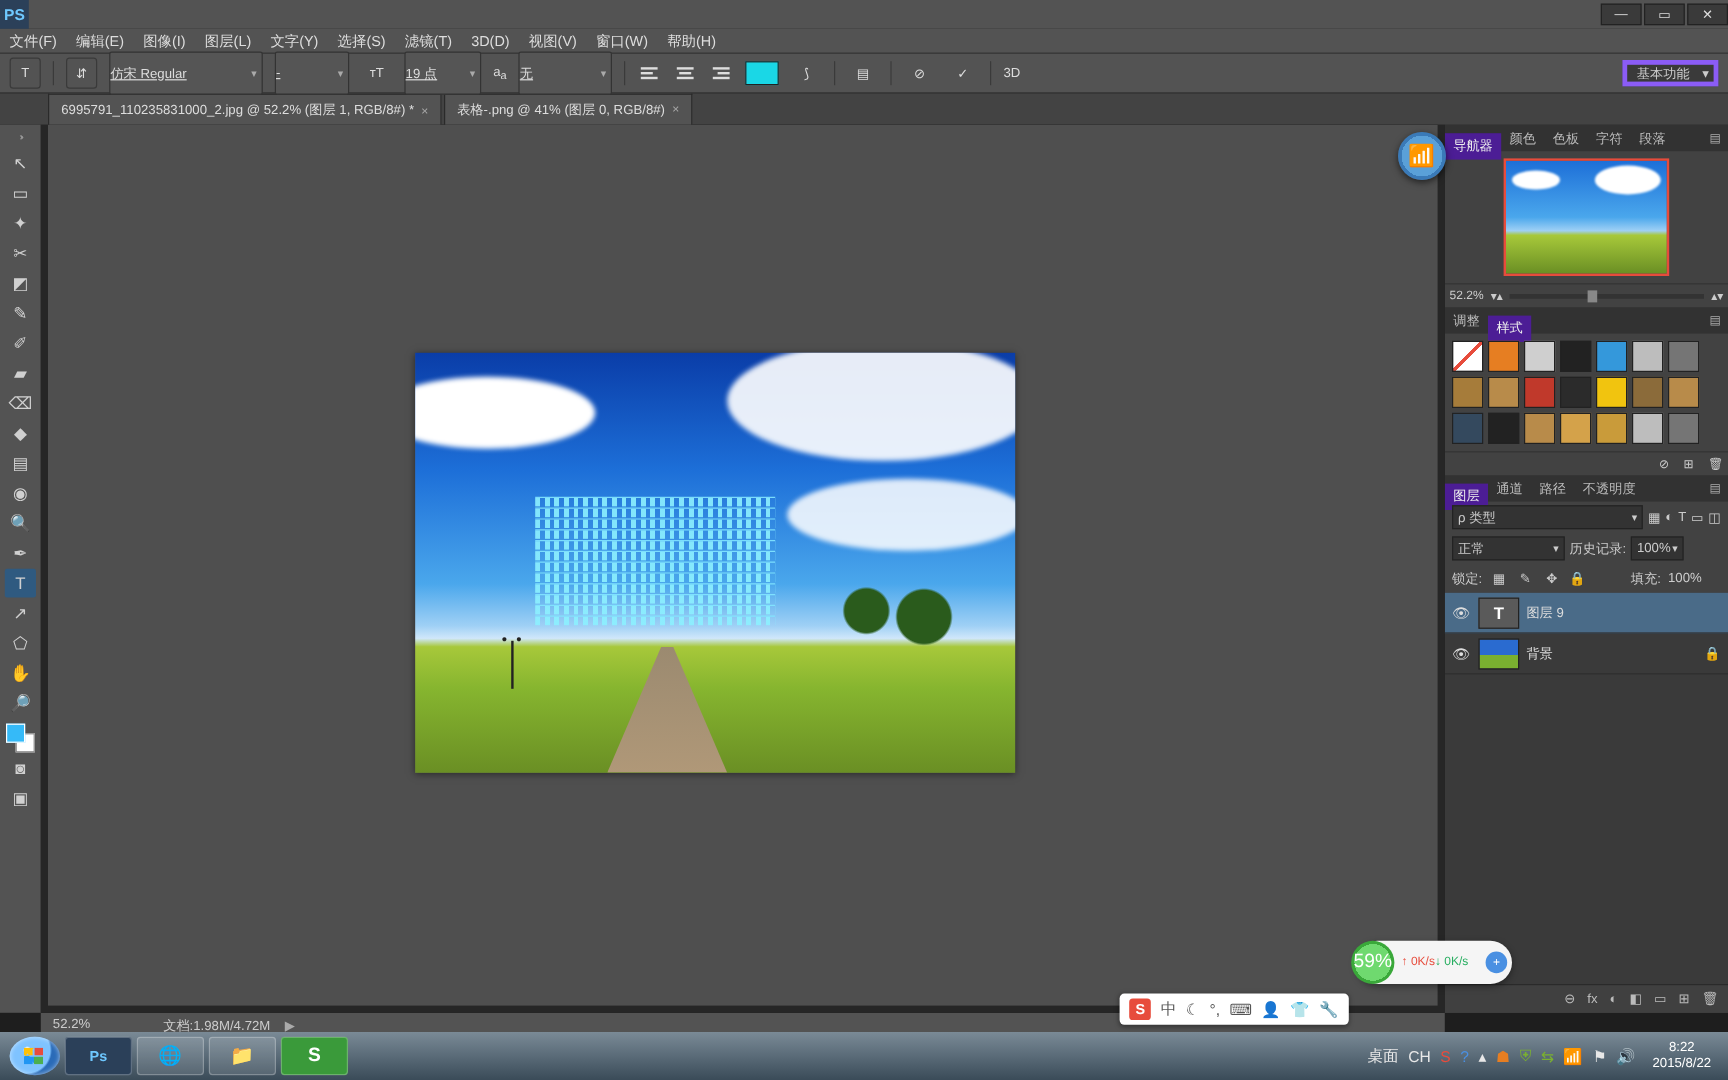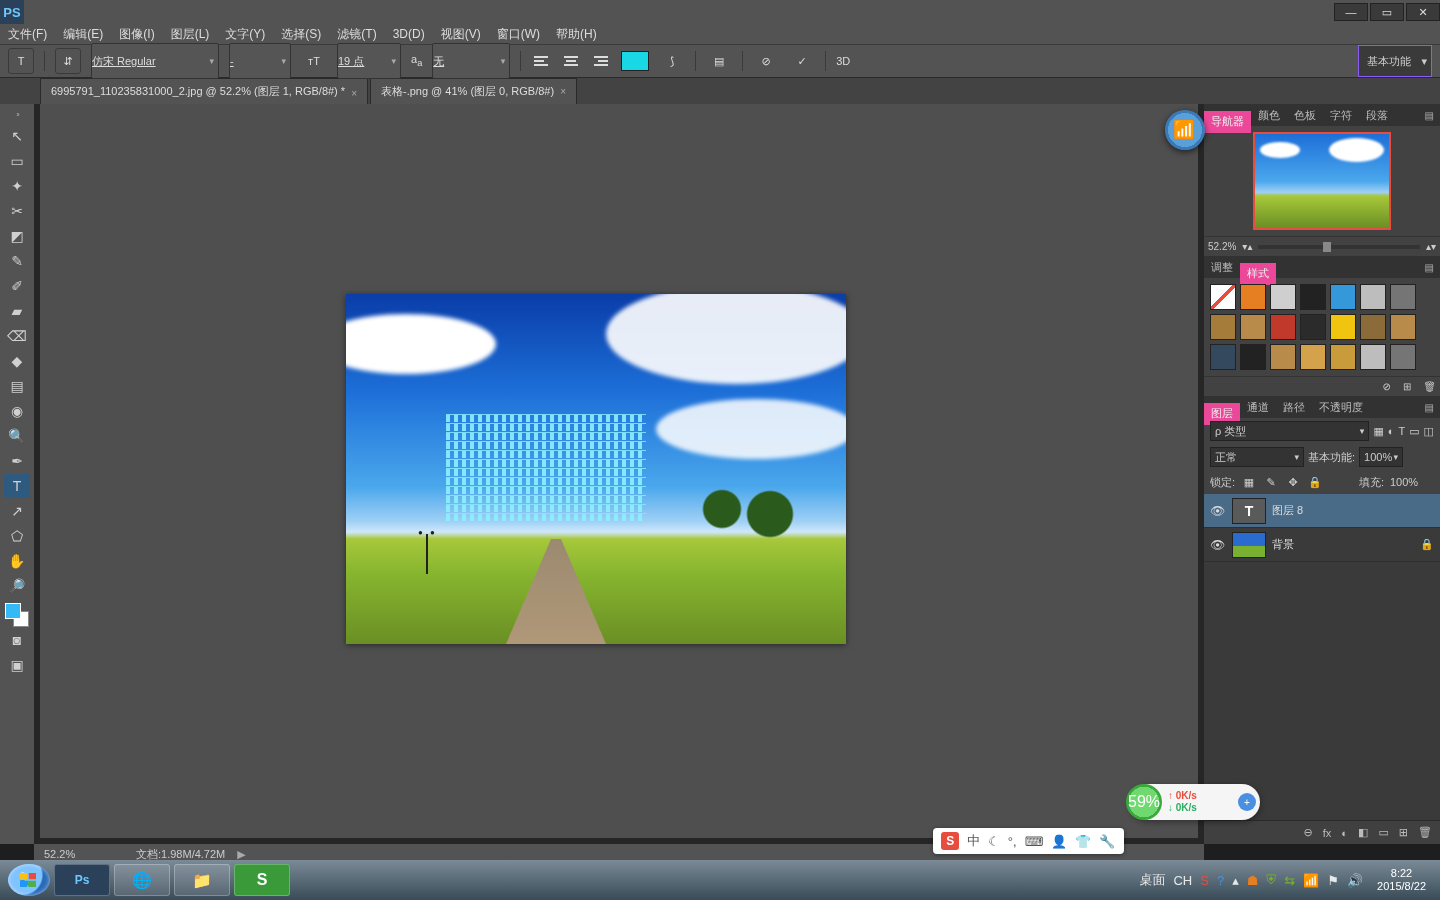--- a/index.html
+++ b/index.html
@@ -17,21 +17,21 @@
 
 
 .optionsbar { height:34px; background:#535353; border-top:1px solid #3a3a3a; border-bottom:1px solid #2a2a2a; display:flex; align-items:center; padding:0 8px; gap:10px; color:#ddd; font-size:11px; }
 .opt-icon { width:26px; height:26px; display:flex; align-items:center; justify-content:center; border:1px solid #3a3a3a; border-radius:3px; }
 .opt-sep { width:1px; height:20px; background:#3a3a3a; }
 .opt-select { background:#555; border:1px solid #333; color:#ddd; height:36px; padding:0 18px 0 0; font-size:11px; display:flex; align-items:center; position:relative; border-radius:2px;text-decoration:underline; }
 .opt-select::after { content:"▾"; position:absolute; right:4px; font-size:9px; color:#aaa; }
 .align-btn { width:20px; height:20px; display:flex; flex-direction:column; justify-content:center; gap:2px; padding:3px; cursor:pointer; }
 .align-btn span { height:2px; background:#ddd; }
 .color-swatch { width:28px; height:20px; border:1px solid #222; cursor:pointer; }
-.workspace-select { margin-left:auto; background:#3a3a3a; border:1px solid #8b5cf6; color:#ccc; height:32px; padding:0 20px 0 8px; font-size:11px; position:relative; display:flex; align-items:center; }
+.workspace-select { margin-left:auto; background:#3a3a3a; border:4px solid #8b5cf6; color:#ccc; height:22px; padding:0 20px 0 8px; font-size:11px; position:relative; display:flex; align-items:center; }
 .workspace-select::after { content:"▾"; position:absolute; right:4px; }
 
 
 .doctabs { height:26px; background:#434343; display:flex; align-items:flex-end; padding-left:40px; font-size:11px; }
 .doctab { padding:5px 10px; color:#ddd; background:#535353; border:1px solid #2a2a2a; border-bottom:none; display:flex; align-items:center; gap:6px; cursor:pointer; margin-right:2px;}
 .doctab .close { font-size:10px; color:#aaa; }
 .doctab.active { background:#535353;align-items:flex-end; }
 
 
 .main { display:flex; height:740px; }
@@ -59,21 +59,21 @@
 .trees { position:absolute; right:40px; top:195px; width:120px; height:50px; background:radial-gradient(circle at 30% 40%,#2a5b1c 0 18px,transparent 20px),radial-gradient(circle at 70% 50%,#2a5b1c 0 22px,transparent 24px); }
 .road { position:absolute; left:160px; bottom:0; width:100px; height:105px; background:linear-gradient(to top,#b09878 0%,#9b8a70 100%); clip-path:polygon(0% 100%,100% 100%,55% 0%,45% 0%);}
 .pole { position:absolute; left:80px; top:240px; width:2px; height:40px; background:#222; }
 .pole::before,.pole::after{content:"●";position:absolute;color:#222;font-size:8px;top:-6px;}
 .pole::before{left:-8px;} .pole::after{left:4px;}
 
 
 .panels { width:236px; background:#424242; display:flex; flex-direction:column; }
 .panel-tabs { display:flex; background:#323232; height:22px; align-items:center; font-size:11px; color:#bbb; }
 .ptab { padding:0 7px; height:22px; display:flex; align-items:center; cursor:pointer; }
-.ptab.active { background:#ec4899; color:#eee;margin-top:13px; }
+.ptab.active { background:#4c1d95; color:#eee;margin-top:13px; }
 .ptab-menu { margin-left:auto; padding:0 6px; color:#aaa; font-size:10px; cursor:pointer;}
 
 .navigator { padding:6px; }
 .nav-preview { width:138px; height:98px; margin:0 auto; border:2px solid #e74c3c; background:linear-gradient(to bottom,#1d6fd8 0%,#4aa7ec 50%,#9fd0f5 62%,#a7c83a 66%,#6a8f24 100%); position:relative;}
 .nav-preview .ncloud{position:absolute;background:#fff;border-radius:50%;filter:blur(1px);}
 .nav-preview .nc1{left:5px;top:8px;width:40px;height:16px;}
 .nav-preview .nc2{right:5px;top:4px;width:55px;height:24px;}
 .nav-row { display:flex; align-items:center; height:20px; font-size:10px; color:#ccc; gap:6px; padding:2px 4px; border-top:1px solid #333;}
 .nav-slider { flex:1; height:4px; background:#333; position:relative; }
 .nav-slider .thumb{ position:absolute; left:40%; top:-3px; width:8px; height:10px; background:#888; }
@@ -102,21 +102,21 @@
 
 .statusbar { height:20px; background:#535353; display:flex; align-items:center; font-size:11px; color:#ccc; padding:0 10px; gap:12px; margin-left:34px; margin-right:236px;}
 .statusbar .zoom{ width:80px; }
 .statusbar .arrow{ color:#aaa; }
 
 
 .wifi-overlay { position:absolute; left:1165px; top:110px; width:40px; height:40px; border-radius:50%; background:radial-gradient(circle,#5aa0d8 0 60%,#3a7ab8 60% 100%); color:#fff; display:flex; align-items:center; justify-content:center; font-size:18px; box-shadow:0 2px 6px rgba(0,0,0,.6); z-index:50;}
 
 .netmon { position:absolute; right:180px; bottom:80px; width:130px; height:36px; background:#f5f5f5; border-radius:18px; display:flex; align-items:center; font-size:10px; color:#444; box-shadow:0 2px 6px rgba(0,0,0,.4);}
 .netmon .pct { width:36px; height:36px; border-radius:50%; background:radial-gradient(circle,#6fd96f 0 60%,#3aa83a 60% 100%); color:#fff; display:flex; align-items:center; justify-content:center; font-size:16px; margin-left:-4px;}
-.netmon .rates{ display:flex; flex-direction:column; margin-left:6px; line-height:12px;font-weight:bold;}
+.netmon .rates{ display:flex; flex-direction:row; margin-left:6px; line-height:12px;}
 .netmon .plus{ margin-left:auto; width:18px; height:18px; border-radius:50%; background:#4a90e2; color:#fff; display:flex; align-items:center; justify-content:center; margin-right:4px;}
 
 .ime-bar { position:absolute; right:316px; bottom:46px; height:26px; background:#fff; border-radius:4px; display:flex; align-items:center; gap:8px; padding:0 8px; font-size:13px; color:#555; box-shadow:0 1px 4px rgba(0,0,0,.4);}
 .ime-bar .s{ width:18px; height:18px; background:#e74c3c; color:#fff; border-radius:3px; display:flex; align-items:center; justify-content:center; font-weight:bold; font-size:12px;}
 
 
 .taskbar { position:absolute; bottom:0; left:0; right:0; height:40px; background:linear-gradient(to bottom,#7a8a96 0%,#5a6b78 50%,#3a4b58 100%); display:flex; align-items:center; padding:0 8px; gap:4px; font-size:11px; color:#fff;}
 .start { width:42px; height:32px; border-radius:50%; background:radial-gradient(circle at 35% 35%,#fff 0 6%,#7fc3ff 10% 55%,#2a6bb8 60% 100%); box-shadow:inset 0 0 4px rgba(255,255,255,.6); cursor:pointer; position:relative;}
 .start::after{content:"";position:absolute;left:12px;top:9px;width:16px;height:14px;background:conic-gradient(#e74c3c 0 25%,#4caf50 25% 50%,#2196f3 50% 75%,#ffc107 75% 100%);clip-path:polygon(0 0,45% 0,45% 45%,0 45%,0 0,55% 0,100% 0,100% 45%,55% 45%,55% 0,0 55%,45% 55%,45% 100%,0 100%,0 55%,55% 55%,100% 55%,100% 100%,55% 100%);}
 .task-btn { width:56px; height:32px; background:rgba(255,255,255,.12); border:1px solid rgba(255,255,255,.25); border-radius:3px; display:flex; align-items:center; justify-content:center; font-size:16px; cursor:pointer;}
@@ -326,37 +326,37 @@
     <div class="layer-opts">
       <div class="sel">ρ 类型</div>
       <span class="ic">▦</span>
       <span class="ic">◐</span>
       <span class="ic">T</span>
       <span class="ic">▭</span>
       <span class="ic">◫</span>
     </div>
     <div class="layer-opts">
       <div class="sel" style="flex:0 0 94px">正常</div>
-      <span>基本功能:</span>
+      <span>历史记录:</span>
       <div class="sel" style="flex:0 0 44px">100%</div>
     </div>
     <div class="lock-row">
       <span>锁定:</span>
       <span class="ic">▦</span>
       <span class="ic">✎</span>
       <span class="ic">✥</span>
       <span class="ic">🔒</span>
       <span style="margin-left:auto">填充:</span>
       <div class="sel" style="flex:0 0 44px">100%</div>
     </div>
     <div class="layer-list" id="layerlist">
         <div class="layer-item active">
           <span class="eye">👁</span>
           <div class="thumb t">T</div>
-          <span>图层 8</span>
+          <span>图层 9</span>
         </div>
         <div class="layer-item">
           <span class="eye">👁</span>
           <div class="thumb img"></div>
           <span>背景</span>
           <span class="lock">🔒</span>
         </div>
       </div>
     <div class="layer-footer" id="layerfooter">
         <span>⊖</span>

